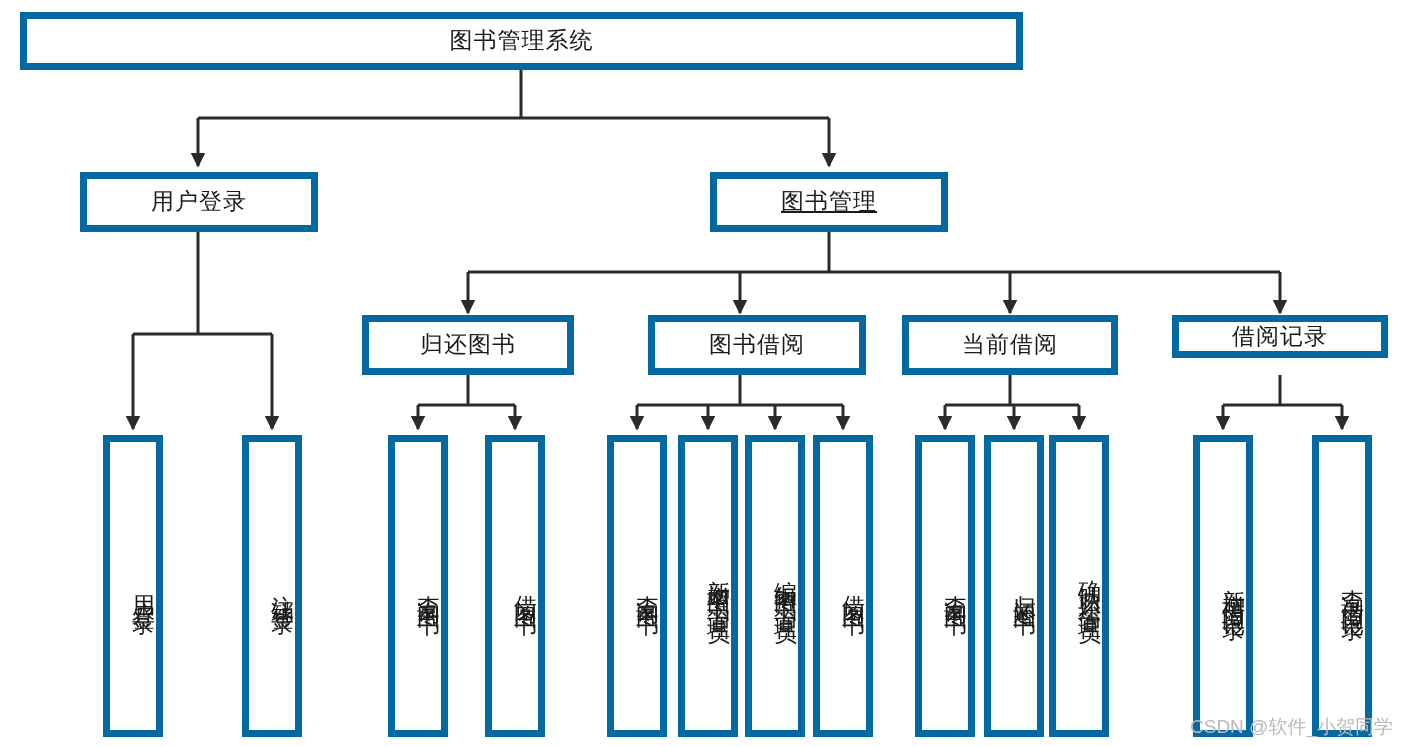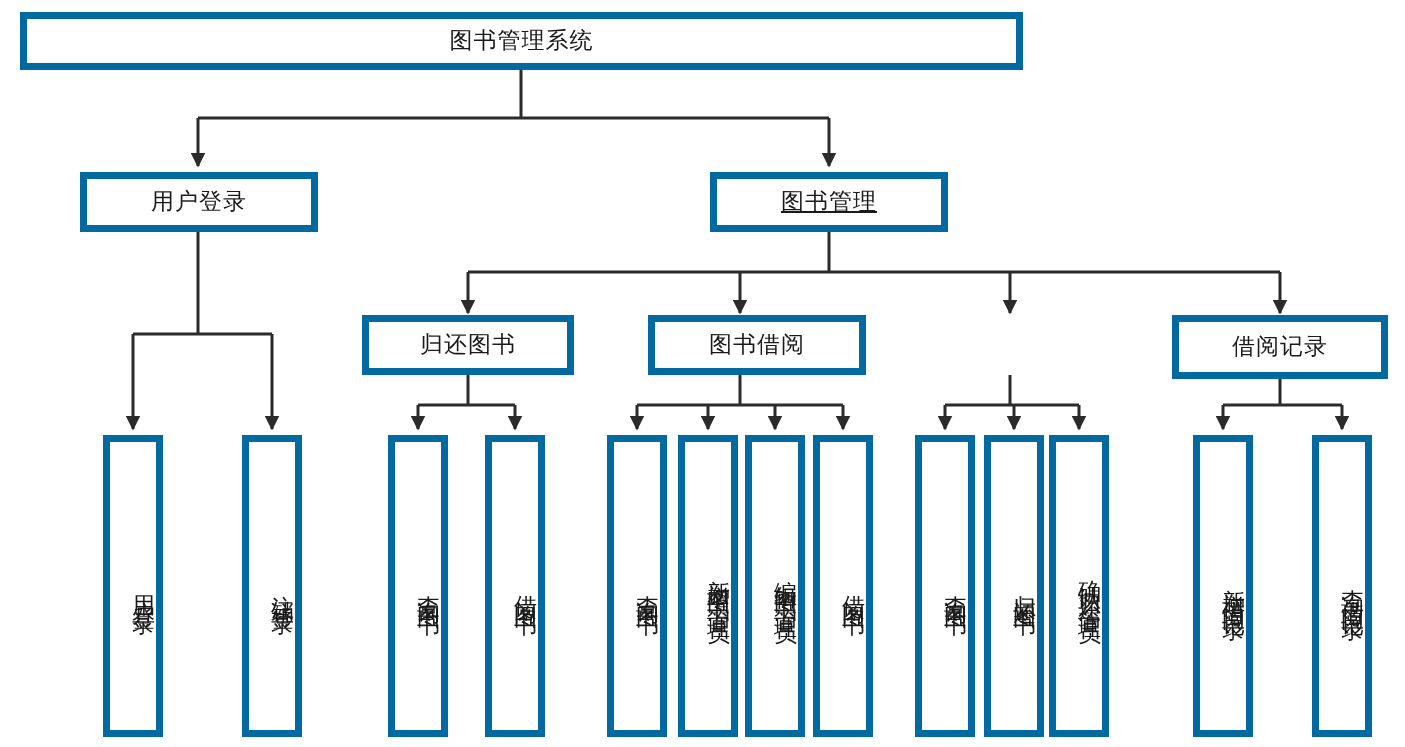--- a/index.html
+++ b/index.html
@@ -131,21 +131,24 @@
   <div class="node horiz" style="left:710px; top:172px; width:238px; height:60px;text-decoration:underline;">
     <span class="txt">图书管理</span>
   </div>
 
   <div class="node horiz" style="left:362px; top:315px; width:212px; height:60px;">
     <span class="txt">归还图书</span>
   </div>
   <div class="node horiz" style="left:648px; top:315px; width:218px; height:60px;">
     <span class="txt">图书借阅</span>
   </div>
-  <div class="node horiz" style="left:1172px; top:315px; width:216px; height:64px;">
+  <div class="node horiz" style="left:902px; top:315px; width:216px; height:60px;">
+    <span class="txt">当前借阅</span>
+  </div>
+  <div class="node horiz" style="left:1172px; top:315px; width:216px; height:43px;">
     <span class="txt">借阅记录</span>
   </div>
 
   <div class="node vert" style="left:103px; top:435px; width:60px; height:302px;">
     <span class="txt">用户登录</span>
   </div>
   <div class="node vert" style="left:242px; top:435px; width:60px; height:302px;">
     <span class="txt">注销登录</span>
   </div>
 
@@ -179,14 +182,15 @@
     <span class="txt">确认归还（管理员）</span>
   </div>
 
   <div class="node vert" style="left:1193px; top:435px; width:60px; height:302px;">
     <span class="txt">新增借阅记录</span>
   </div>
   <div class="node vert" style="left:1312px; top:435px; width:60px; height:302px;">
     <span class="txt">查询借阅记录</span>
   </div>
 
+  <div id="watermark">CSDN @软件_小贺同学</div>
 
 </div>
 
 </body></html>

